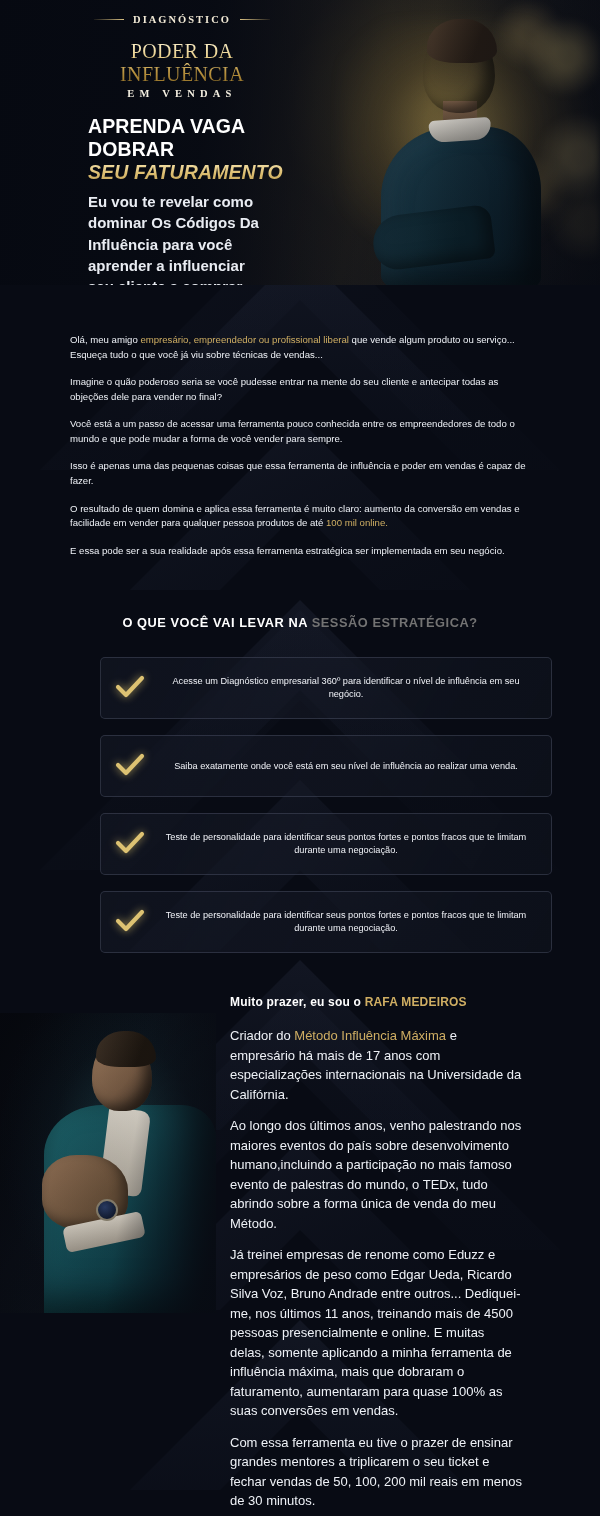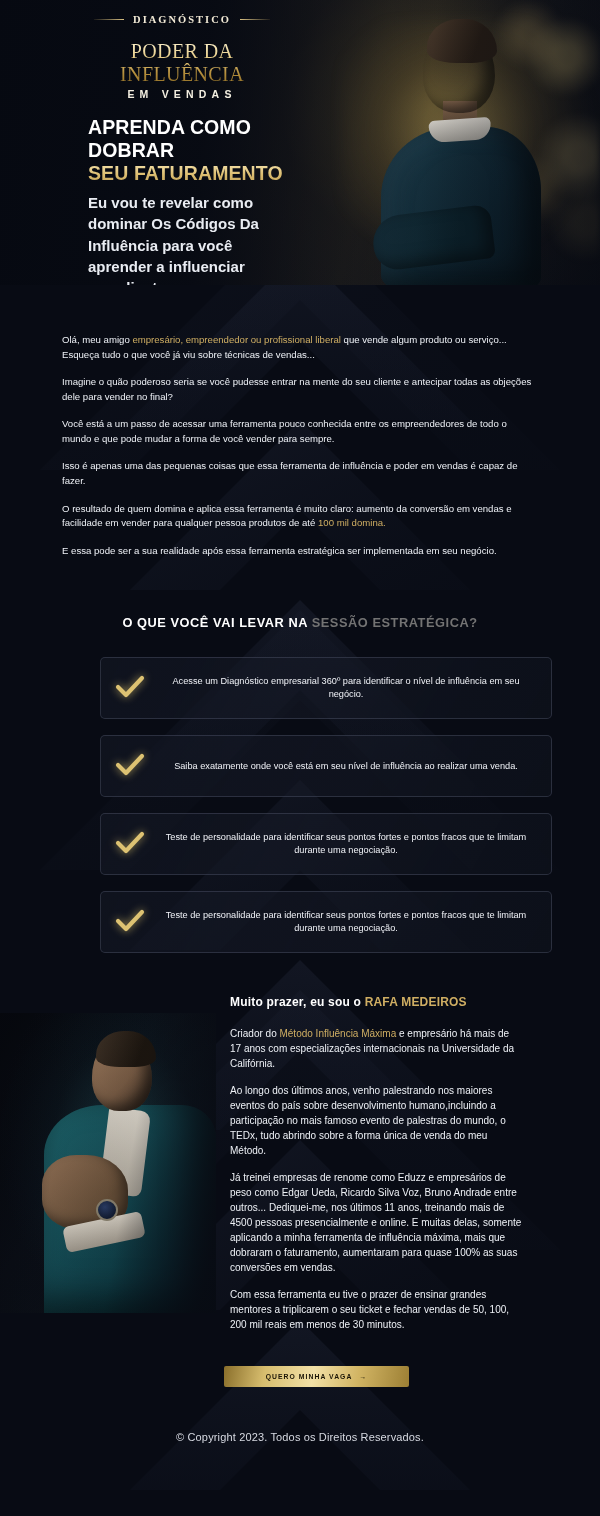--- a/index.html
+++ b/index.html
@@ -125,32 +125,32 @@
   }
   .logo-main {
     font-family: "Liberation Serif", serif;
     font-size: 20px; letter-spacing: 0.4px; font-weight: 400; line-height: 1.15;
     margin-top: 15px;
     background: linear-gradient(180deg,#fdf3d2 0%,#e4c87f 42%,#b48e3c 72%,#8d6c25 100%);
     -webkit-background-clip: text; background-clip: text; color: transparent;
   }
   .logo-sub {
     font-size: 10.5px; letter-spacing: 5.2px; font-weight: 700; margin-top: 2px;
-    color: #f4efe1; font-family: Liberation Sans, sans-serif;
+    color: #f4efe1; font-family: Liberation Serif, serif;
   }
 
   .hero-h1 {
     margin-top: 16px;
     font-size: 19.5px; font-weight: 700; letter-spacing: 0.1px;
     color: #ffffff; line-height: 1.18;
   }
   .hero-h1-gold {
     display:block;
     background: linear-gradient(180deg,#f8e7b4 0%,#dcbd70 55%,#c0a055 100%);
-    -webkit-background-clip: text; background-clip: text; color: transparent;
+    -webkit-background-clip: text; background-clip: text; color: transparent; font-style: italic;
   }
   .hero-sub {
     margin-top: 7px;
     font-size: 15px; line-height: 1.42; color: #e9ecf2; font-weight: 700;
     width: 180px;
   }
 
   
   .hero-form { margin-top: 13px; width: 185px; }
   .fld {
@@ -163,20 +163,21 @@
     padding: 0 9px; margin-bottom: 7px;
     font-family: "Liberation Sans", sans-serif;
     outline: none;
   }
   .fld::placeholder { color: #a9a492; opacity: 1; }
 
   
   .copy {
     position: relative; z-index: 3;
     padding: 48px 62px 0 62px;
+    margin-left: 8px;
   }
   .copy p {
     color: #eef1f6; font-size: 9.6px; line-height: 1.52; margin-bottom: 13px;
     font-weight: 400;
   }
   .gold { color: #cfae63; }
 
   
   .sec-title {
     position: relative; z-index: 3;
@@ -265,21 +266,21 @@
     position: relative;
     margin-left: 216px; width: 384px;
     padding: 0 78px 0 8px;
   }
   .about-title {
     font-size: 12px; font-weight: 700; color: #ffffff; letter-spacing: 0.2px;
     margin-bottom: 17px; margin-left: 6px;
   }
   .about-title .g { color: #cfae63; }
   .about-body p {
-    color: #eef1f6; font-size: 10px; line-height: 1.5; margin-bottom: 12px;
+    color: #eef1f6; font-size: 13px; line-height: 1.5; margin-bottom: 12px;
     margin-left: 6px;
   }
 
   .cta-bottom-wrap { position: relative; z-index: 3; padding: 22px 0 0 224px; }
   .cta-bottom {
     width: 185px; height: 21px; border: none; border-radius: 2px;
     background: linear-gradient(100deg,#8a6f2b 0%, #d7bd6e 22%, #f2e0a6 48%, #d2b564 72%, #9c7f34 100%);
     color: #1a1405; font-size: 6.8px; font-weight: 700; letter-spacing: 1.05px;
     display:flex; align-items:center; justify-content:center; gap:7px; cursor:pointer;
     font-family: "Liberation Sans", sans-serif;
@@ -342,42 +343,42 @@
         <div class="logo-top">
           <span class="logo-rule"></span>
           <span class="logo-diag">DIAGNÓSTICO</span>
           <span class="logo-rule r"></span>
         </div>
         <div class="logo-main">PODER DA INFLUÊNCIA</div>
         <div class="logo-sub">EM VENDAS</div>
       </div>
 
       <h1 class="hero-h1">
-        <span>APRENDA COMO DOBRAR</span>
+        <span>APRENDA VAGA DOBRAR</span>
         <span class="hero-h1-gold">SEU FATURAMENTO</span>
       </h1>
 
       <p class="hero-sub">Eu vou te revelar como dominar Os Códigos Da Influência para você aprender a influenciar seu cliente a comprar seu produto ou serviço imediatamente</p>
 
       <form class="hero-form">
         <input class="fld" type="text" placeholder="DIGITE SEU NOME AQUI" style="">
 
       </form>
     </div>
   </section>
 
   <section class="copy">
     <p>
       <span>Olá, meu amigo </span><span class="gold">empresário, empreendedor ou profissional liberal</span><span> que vende algum produto ou serviço... Esqueça tudo o que você já viu sobre técnicas de vendas...</span>
     </p>
     <p>Imagine o quão poderoso seria se você pudesse entrar na mente do seu cliente e antecipar todas as objeções dele para vender no final?</p>
     <p>Você está a um passo de acessar uma ferramenta pouco conhecida entre os empreendedores de todo o mundo e que pode mudar a forma de você vender para sempre.</p>
     <p>Isso é apenas uma das pequenas coisas que essa ferramenta de influência e poder em vendas é capaz de fazer.</p>
     <p>
-      <span>O resultado de quem domina e aplica essa ferramenta é muito claro: aumento da conversão em vendas e facilidade em vender para qualquer pessoa produtos de até </span><span class="gold">100 mil domina.</span>
+      <span>O resultado de quem domina e aplica essa ferramenta é muito claro: aumento da conversão em vendas e facilidade em vender para qualquer pessoa produtos de até </span><span class="gold">100 mil online.</span>
     </p>
     <p>E essa pode ser a sua realidade após essa ferramenta estratégica ser implementada em seu negócio.</p>
   </section>
 
   <h2 class="sec-title">
     <span>O QUE VOCÊ VAI LEVAR NA </span><span class="g">SESSÃO ESTRATÉGICA?</span>
   </h2>
 
   <div class="cards">
     <div class="card">

